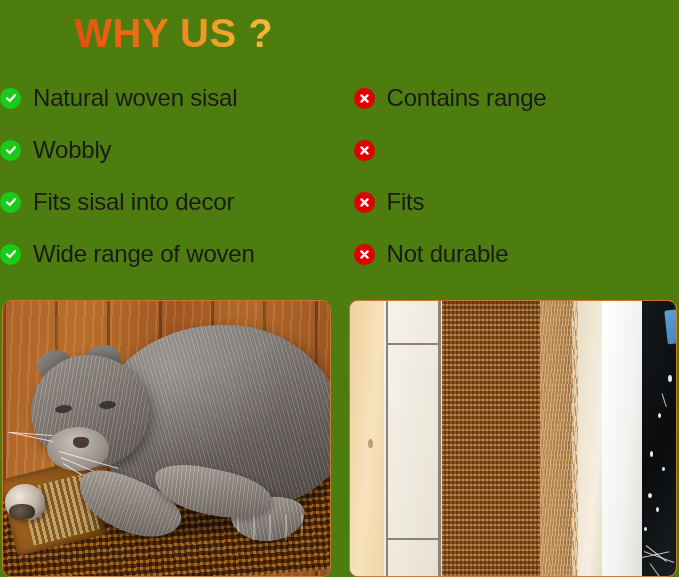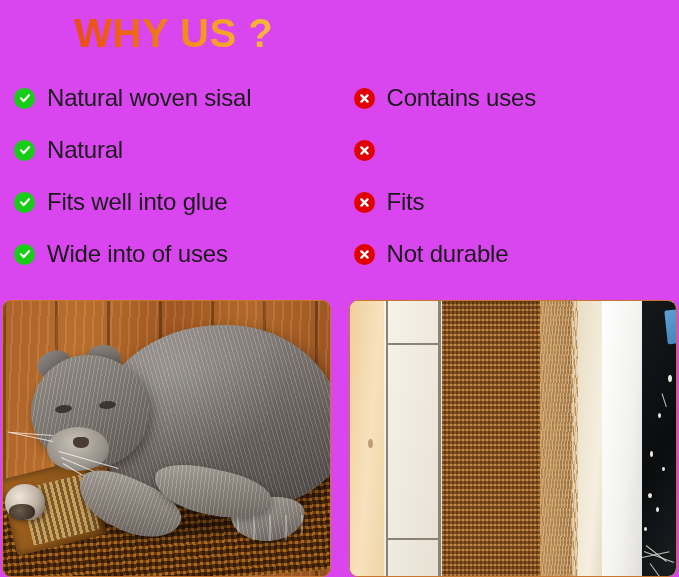--- a/index.html
+++ b/index.html
@@ -9,21 +9,21 @@
     height: 577px;
     background: #ffffff;
     font-family: "Liberation Sans", sans-serif;
     overflow: hidden;
   }
 
   .page {
     position: relative;
     width: 679px;
     height: 577px;
-    background: #d946ef;
+    background: #4d7c0f;
   }
 
   
   .headings {
     display: flex;
     width: 679px;
     height: 62px;
   }
   .head-cell {
     width: 339.5px;
@@ -47,21 +47,21 @@
   .head-cell.left  .head-title { padding-left: 8px; }
   .head-cell.right .head-title { padding-right: 6px; }
 
   
   .lists {
     display: flex;
     width: 679px;
     height: 238px;
   }
   .list-col { width: 339.5px; padding-top: 10px; }
-  .list-col.left  { padding-left: 14px; }
+  .list-col.left  { padding-left: 0; }
   .list-col.right { padding-left: 14px; }
 
   .list-item {
     display: flex;
     align-items: center;
     height: 52px;
   }
 
   .badge {
     flex: 0 0 auto;
@@ -356,48 +356,48 @@
             </svg>
         </span>
         <span class="item-text">Natural woven sisal</span>
       </div>
       <div class="list-item">
         <span class="badge ok">
           <svg width="14" height="14" viewBox="0 0 14 14">
               <path d="M3 7.3 L5.7 10 L11 4.2" fill="none" stroke="#ffffff" stroke-width="2.2" stroke-linecap="round" stroke-linejoin="round"></path>
             </svg>
         </span>
-        <span class="item-text">Natural</span>
+        <span class="item-text">Wobbly</span>
       </div>
       <div class="list-item">
         <span class="badge ok">
           <svg width="14" height="14" viewBox="0 0 14 14">
               <path d="M3 7.3 L5.7 10 L11 4.2" fill="none" stroke="#ffffff" stroke-width="2.2" stroke-linecap="round" stroke-linejoin="round"></path>
             </svg>
         </span>
-        <span class="item-text">Fits well into glue</span>
+        <span class="item-text">Fits sisal into decor</span>
       </div>
       <div class="list-item">
         <span class="badge ok">
           <svg width="14" height="14" viewBox="0 0 14 14">
               <path d="M3 7.3 L5.7 10 L11 4.2" fill="none" stroke="#ffffff" stroke-width="2.2" stroke-linecap="round" stroke-linejoin="round"></path>
             </svg>
         </span>
-        <span class="item-text">Wide into of uses</span>
+        <span class="item-text">Wide range of woven</span>
       </div>
     </div>
 
     <div class="list-col right">
       <div class="list-item">
         <span class="badge bad">
           <svg width="13" height="13" viewBox="0 0 13 13">
               <path d="M3.4 3.4 L9.6 9.6 M9.6 3.4 L3.4 9.6" fill="none" stroke="#ffffff" stroke-width="2.3" stroke-linecap="round"></path>
             </svg>
         </span>
-        <span class="item-text">Contains uses</span>
+        <span class="item-text">Contains range</span>
       </div>
       <div class="list-item">
         <span class="badge bad">
           <svg width="13" height="13" viewBox="0 0 13 13">
               <path d="M3.4 3.4 L9.6 9.6 M9.6 3.4 L3.4 9.6" fill="none" stroke="#ffffff" stroke-width="2.3" stroke-linecap="round"></path>
             </svg>
         </span>
       </div>
       <div class="list-item">
         <span class="badge bad">

